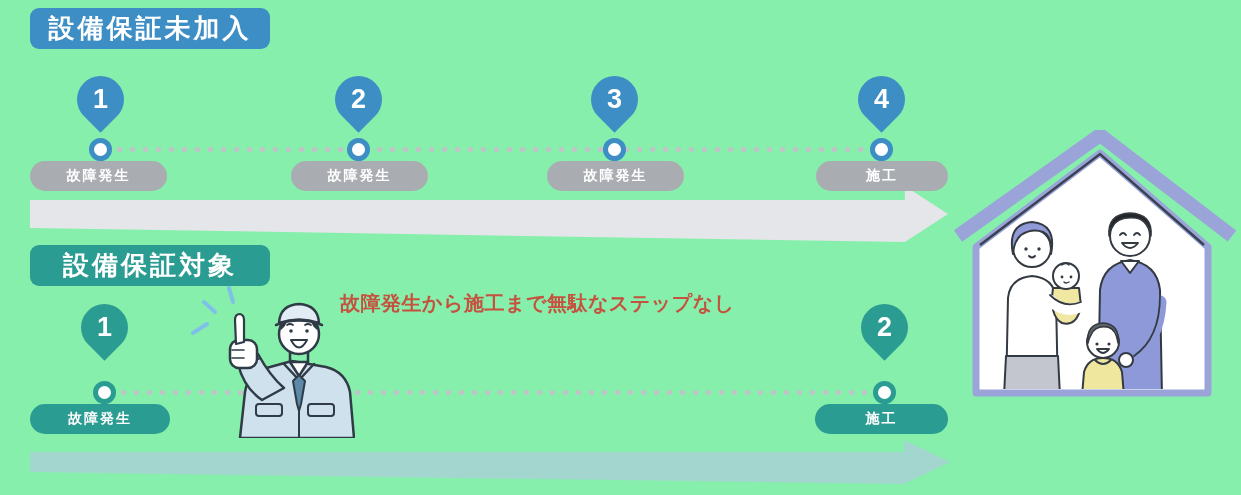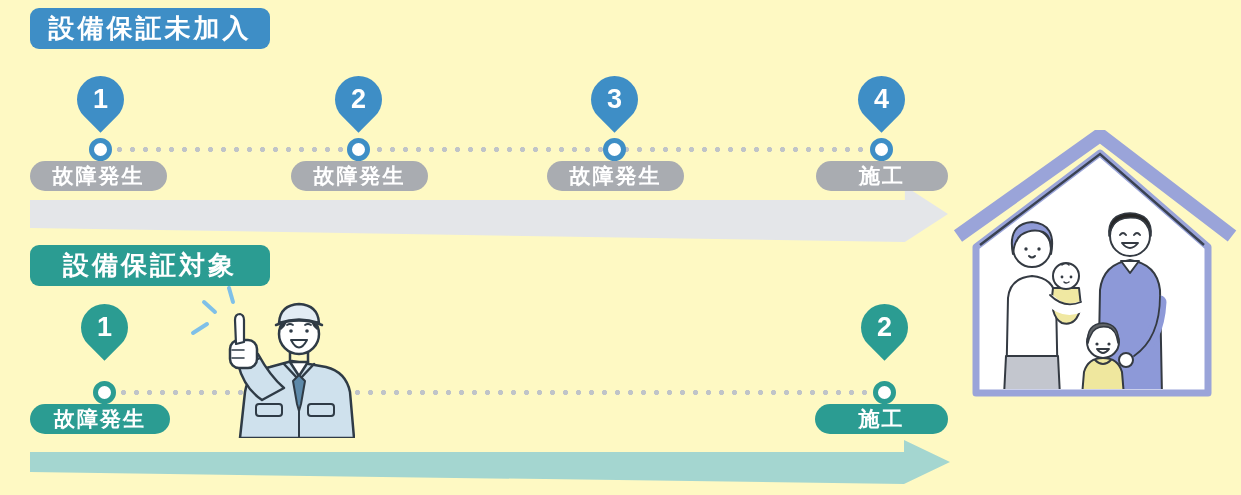--- a/index.html
+++ b/index.html
@@ -1,17 +1,17 @@
 <!DOCTYPE html>
 <html><head>
 <meta charset="utf-8">
 <style>
   html,body{margin:0;padding:0;background:#fff;}
   #canvas{
-    position:relative;width:1241px;height:495px;background:#fef9c3;overflow:hidden;
+    position:relative;width:1241px;height:495px;background:#86efac;overflow:hidden;
     font-family:"Liberation Sans","DejaVu Sans",sans-serif;
     text-decoration:underline;
     --blue:#3e8ec6; --teal:#2b9c92; --gray-label:#a9acb1; --gray-arrow:#e4e6e9;
     --teal-arrow:#a4d6d0; --callout-red:#c5523f; --dot:#c0c4c8; --house:#9aa4d9;
   }
   .badge{
     position:absolute;left:30px;width:240px;height:41px;border-radius:9px;
     color:#fff;font-size:26px;font-weight:bold;letter-spacing:3px;
     display:flex;align-items:center;justify-content:center;
   }
@@ -29,21 +29,21 @@
     background-image:radial-gradient(circle,var(--dot) 2.4px,transparent 2.9px);
     background-size:13px 7px;background-repeat:repeat-x;background-position:0 center;
   }
   .marker{
     position:absolute;width:13px;height:13px;border-radius:50%;background:#fff;z-index:2;
   }
   .marker.blue{border:5px solid var(--blue);}
   .marker.teal{border:5px solid var(--teal);}
   .step-label{
     position:absolute;height:30px;border-radius:15px;color:#fff;
-    font-size:21px;font-weight:bold;letter-spacing:2px;
+    font-size:14px;font-weight:bold;letter-spacing:2px;
     display:flex;align-items:center;justify-content:center;z-index:2;
   }
   .step-label.gray{background:var(--gray-label);}
   .step-label.teal{background:var(--teal);}
   .arrow{position:absolute;}
   .arrow.gray{
     left:30px;top:186px;width:918px;height:56px;background:var(--gray-arrow);
     clip-path:polygon(0 25%,95.3% 25%,95.3% 0,100% 50%,95.3% 100%,0 75%);
   }
   .arrow.tealband{
@@ -106,20 +106,21 @@
 
   <div class="marker teal" style="left:92.5px;top:380.5px;"></div>
   <div class="marker teal" style="left:872.5px;top:380.5px;"></div>
 
   <div class="step-label teal" style="left:30px;top:404px;width:140px;">故障発生</div>
   <div class="step-label teal" style="left:815px;top:404px;width:133px;">施工</div>
 
   <div class="arrow tealband"></div>
 
   <div class="callout">
+    <div>故障発生から施工まで無駄なステップなし</div>
   </div>
 
   <svg id="worker-illu" class="illu" width="175" height="156" viewBox="0 0 175 156">
     <g stroke="#2f3b46" stroke-width="2.5" stroke-linecap="round" stroke-linejoin="round">
 
       <path d="M60,156 L65,110 Q68,90 90,85 L112,79 L146,85 Q166,90 170,110 L174,156 Z" fill="#cfe1ed"></path>
 
       <path d="M110,80 L119,94 L128,80 Z" fill="#ffffff"></path>
       <path d="M104,82 L119,98 L134,82" fill="none"></path>
 

